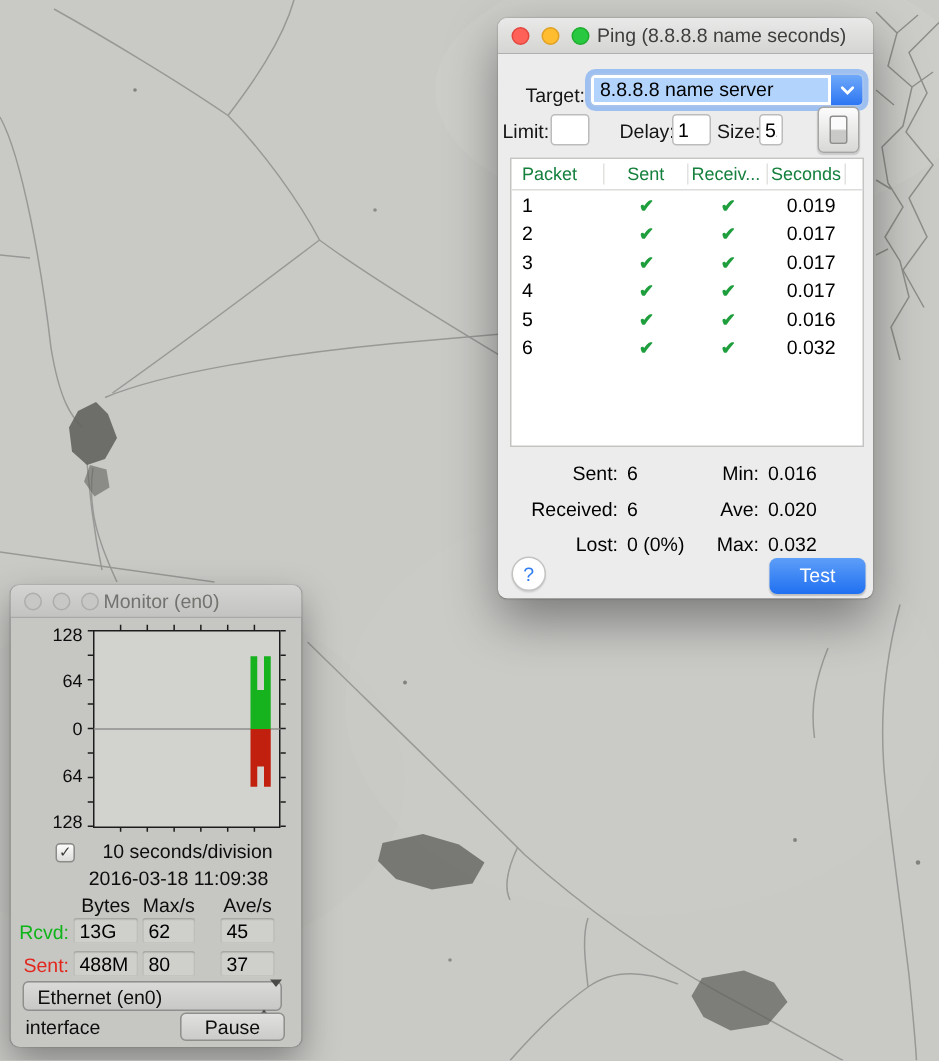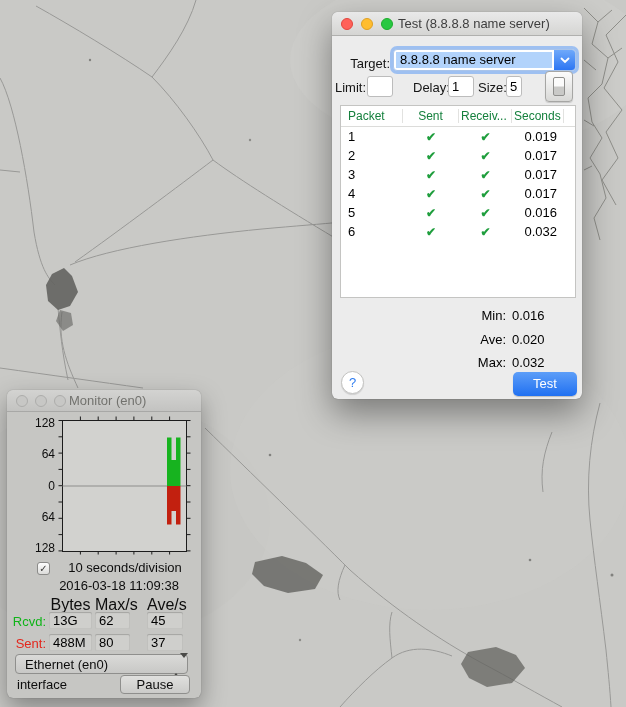--- a/index.html
+++ b/index.html
@@ -73,21 +73,21 @@
   .monitor .tl{top:5px;background:#c7c7c5;border:1px solid #adadab;}
   .monitor .tl.p1{left:9px;} .monitor .tl.p2{left:28px;} .monitor .tl.p3{left:47px;}
   .monitor .title{position:absolute;left:62px;top:3px;font-size:13px;color:#72726e;}
 
   .ylab{position:absolute;left:12px;width:36px;text-align:right;font-size:12px;color:#0d0d0d;}
   .plot{position:absolute;left:51px;top:26px;}
   .cbox{position:absolute;left:30px;top:172px;width:13px;height:13px;border:1px solid #8b8b89;border-radius:3px;
     background:linear-gradient(#fdfdfd,#dcdcda);font-size:10px;line-height:12px;text-align:center;color:#3c3c3a;box-sizing:border-box;}
   .cblab{position:absolute;left:50px;top:170px;width:136px;text-align:center;font-size:13px;color:#0d0d0d;}
   .tstamp{position:absolute;left:36px;top:188px;width:152px;text-align:center;font-size:13px;color:#0d0d0d;}
-  .sthead{position:absolute;top:206px;font-size:16px;color:#0d0d0d;text-align:center;}
+  .sthead{position:absolute;top:206px;font-size:13px;color:#0d0d0d;text-align:center;}
   .rowlab{position:absolute;left:0;width:39px;text-align:right;font-size:13px;}
   .vfield{position:absolute;height:17px;background:#cfcfcc;border-radius:2px;
     box-shadow:inset 0 1px 1px rgba(0,0,0,.16),inset 0 0 0 1px rgba(0,0,0,.05);
     font-size:13px;line-height:17px;padding:0 4px;box-sizing:border-box;color:#000;white-space:nowrap;overflow:hidden;}
   .c1{left:42px;width:43px;} .c2{left:88px;width:35px;} .c3{left:140px;width:36px;}
   .popup{position:absolute;left:8px;top:264px;width:173px;height:20px;border:1px solid #8f8f8d;border-radius:4px;
     background:linear-gradient(#dadad8,#c8c8c6);box-sizing:border-box;font-size:13px;color:#0d0d0d;}
   .popup .ptext{position:absolute;left:9px;top:2px;}
   .stepper{position:absolute;right:6px;top:3px;width:9px;height:13px;}
   .tri{width:0;height:0;border-left:4px solid transparent;border-right:4px solid transparent;margin:0 auto;}
@@ -141,21 +141,21 @@
     <circle cx="612" cy="575" r="1.5" opacity="0.7"></circle>
     <circle cx="300" cy="640" r="1.2" opacity="0.6"></circle>
   </g>
 </svg>
 
 <div class="win ping">
   <div class="titlebar">
     <span class="tl red"></span>
     <span class="tl yellow"></span>
     <span class="tl green"></span>
-    <span class="title">Test (8.8.8.8 name server)</span>
+    <span class="title">Ping (8.8.8.8 name seconds)</span>
   </div>
 
   <span class="lab" style="left:10px;top:44px;width:48px;text-align:right;display:inline-block;">Target:</span>
   <div class="combo">
     <span class="combo-text">8.8.8.8 name server</span>
     <span class="combo-btn">
       <svg width="10" height="7" viewBox="0 0 10 7">
           <polyline points="1.5,1.5 5,5 8.5,1.5" stroke="#fff" stroke-width="1.8" fill="none" stroke-linecap="round"></polyline>
         </svg>
     </span>
@@ -216,20 +216,25 @@
     </div>
     <div class="trow">
       <span class="pnum">6</span>
       <span class="chk">✔</span>
       <span class="chk">✔</span>
       <span class="sec">0.032</span>
         <span></span>
     </div>
   </div>
 
+  <div class="sumcol sum-left">
+    <div class="row"><span class="l">Sent:</span><span>6</span></div>
+    <div class="row"><span class="l">Received:</span><span>6</span></div>
+    <div class="row"><span class="l">Lost:</span><span>0 (0%)</span></div>
+  </div>
   <div class="sumcol sum-right">
     <div class="row"><span class="l">Min:</span><span>0.016</span></div>
     <div class="row"><span class="l">Ave:</span><span>0.020</span></div>
     <div class="row"><span class="l">Max:</span><span>0.032</span></div>
   </div>
 
   <div class="helpbtn">?</div>
   <div class="testbtn">Test</div>
 </div>
 

